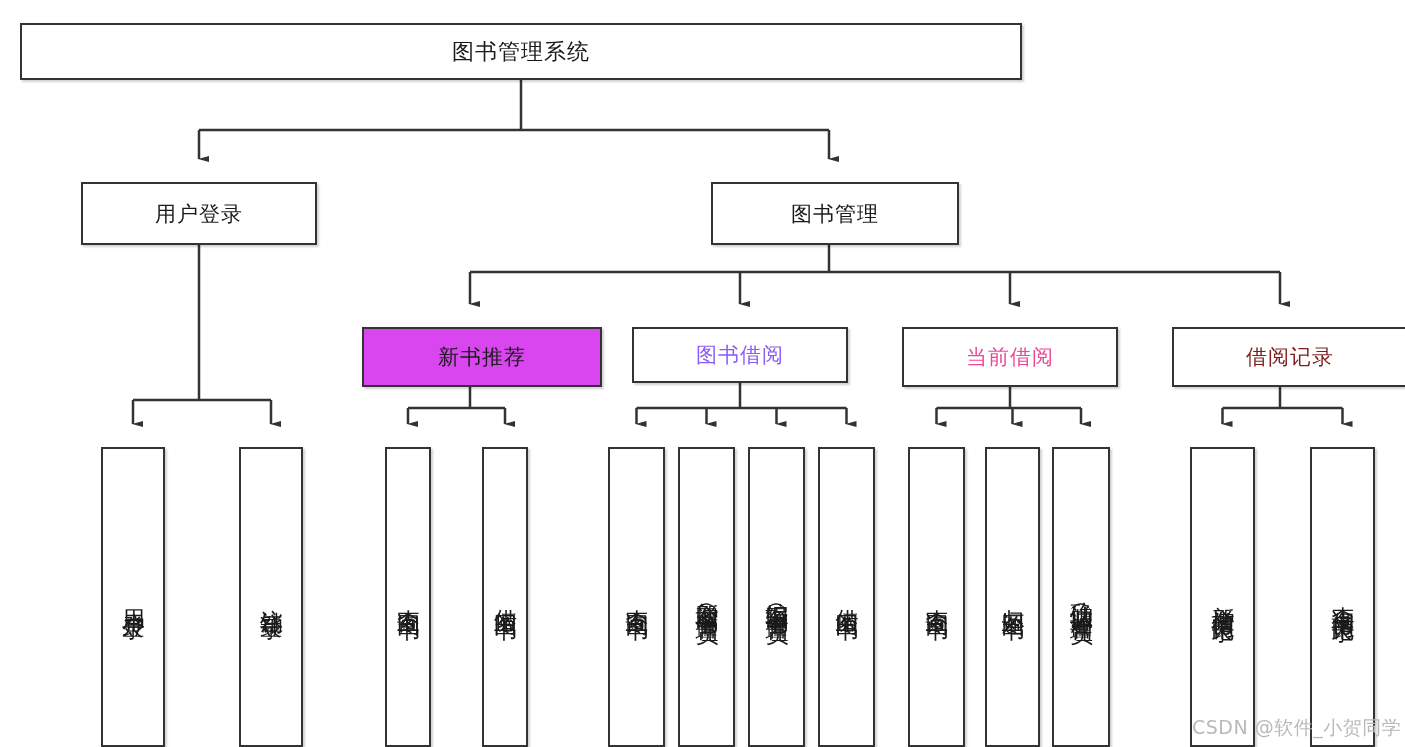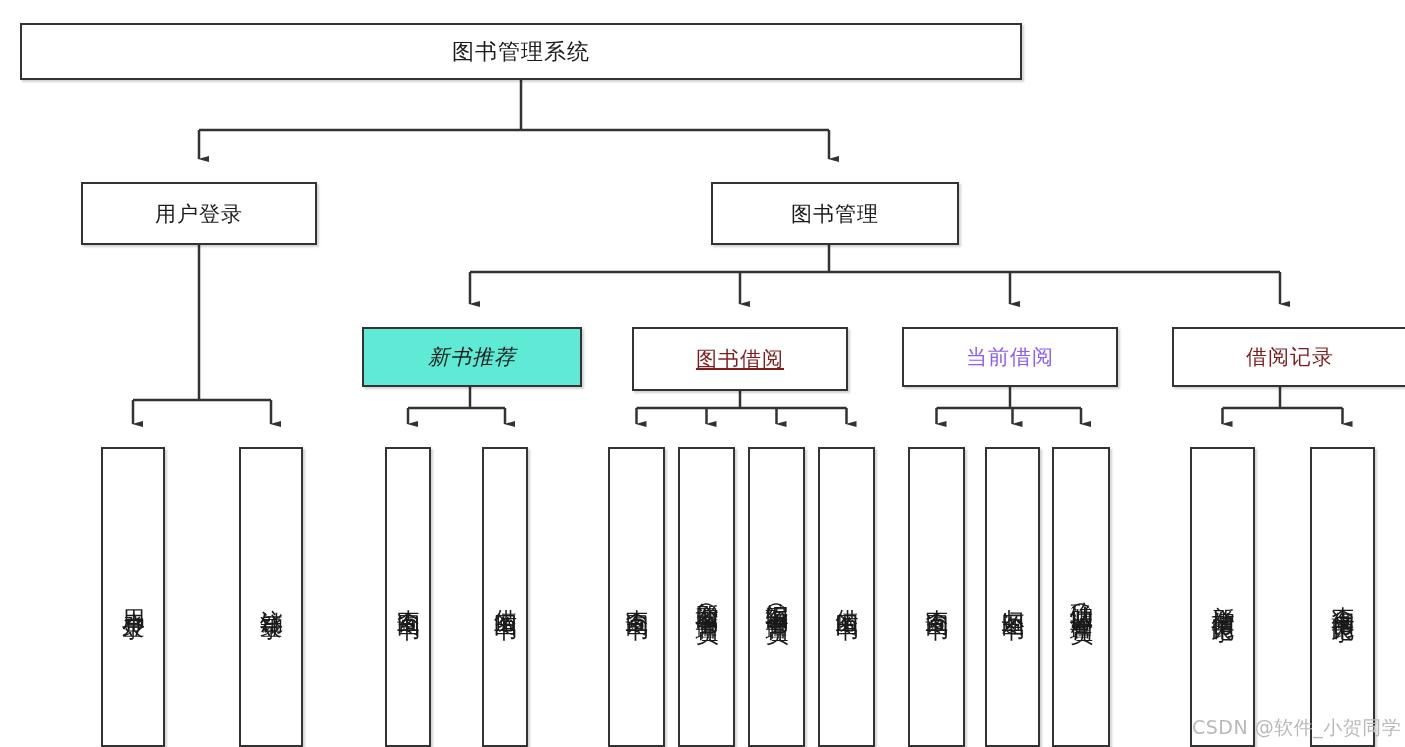--- a/index.html
+++ b/index.html
@@ -121,27 +121,27 @@
   <div id="nodes">
       <div class="node node-h node-root" style="left: 20px; top: 11px; width: 1002px; height: 57px; border-color: rgb(51, 51, 51); background: rgb(255, 255, 255); color: rgb(26, 26, 26);">
         <span>图书管理系统</span>
       </div>
       <div class="node node-h" style="left: 81px; top: 170px; width: 236px; height: 63px; border-color: rgb(51, 51, 51); background: rgb(255, 255, 255); color: rgb(26, 26, 26);">
         <span>用户登录</span>
       </div>
       <div class="node node-h" style="left: 711px; top: 170px; width: 248px; height: 63px; border-color: rgb(51, 51, 51); background: rgb(255, 255, 255); color: rgb(26, 26, 26);">
         <span>图书管理</span>
       </div>
-      <div class="node node-h" style="left: 362px; top: 315px; width: 220px; height: 60px; border-color: rgb(51, 51, 51); background: #5eead4; color: rgb(26, 26, 26); font-style: italic;">
+      <div class="node node-h" style="left: 362px; top: 315px; width: 240px; height: 60px; border-color: rgb(51, 51, 51); background: #d946ef; color: rgb(26, 26, 26);">
         <span>新书推荐</span>
       </div>
-      <div class="node node-h" style="left: 632px; top: 315px; width: 216px; height: 64px; border-color: rgb(51, 51, 51); background: rgb(255, 255, 255); color: #7f1d1d; text-decoration: underline;">
+      <div class="node node-h" style="left: 632px; top: 315px; width: 216px; height: 56px; border-color: rgb(51, 51, 51); background: rgb(255, 255, 255); color: #8b5cf6;">
         <span>图书借阅</span>
       </div>
-      <div class="node node-h" style="left: 902px; top: 315px; width: 216px; height: 60px; border-color: rgb(51, 51, 51); background: rgb(255, 255, 255); color: #8b5cf6;">
+      <div class="node node-h" style="left: 902px; top: 315px; width: 216px; height: 60px; border-color: rgb(51, 51, 51); background: rgb(255, 255, 255); color: #ec4899;">
         <span>当前借阅</span>
       </div>
       <div class="node node-h" style="left: 1172px; top: 315px; width: 236px; height: 60px; border-color: rgb(51, 51, 51); background: rgb(255, 255, 255); color: #7f1d1d;">
         <span>借阅记录</span>
       </div>
       <div class="node node-v" style="left: 101px; top: 435px; width: 64px; height: 300px; border-color: rgb(51, 51, 51); background: rgb(255, 255, 255); color: rgb(26, 26, 26);">
         <span class="vtext">用户登录</span>
       </div>
       <div class="node node-v" style="left: 239px; top: 435px; width: 64px; height: 300px; border-color: rgb(51, 51, 51); background: rgb(255, 255, 255); color: rgb(26, 26, 26);">
         <span class="vtext">注销登录</span>

